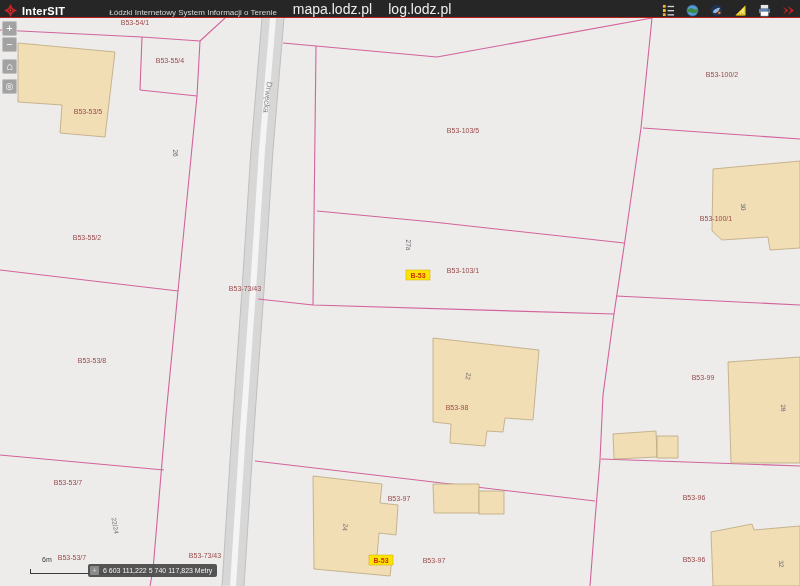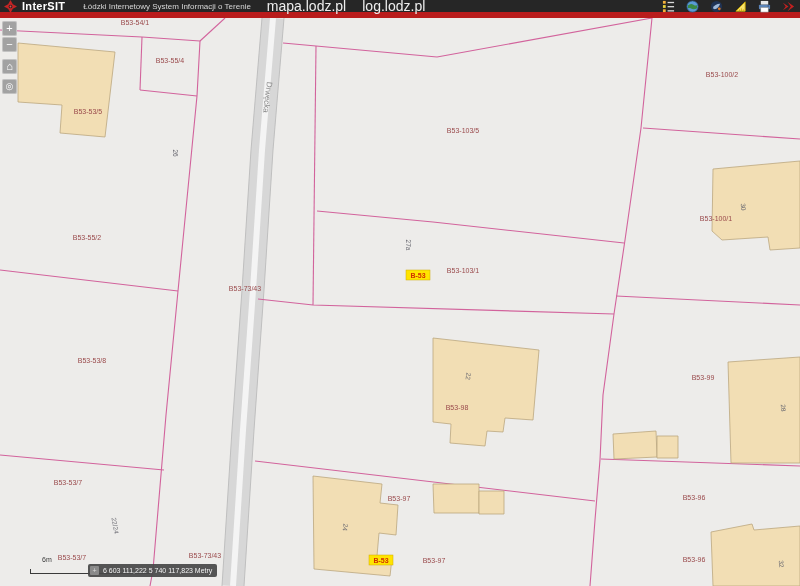--- a/index.html
+++ b/index.html
@@ -1,24 +1,24 @@
 <!DOCTYPE html>
 <html><head>
 <meta charset="utf-8">
 <style>
   html,body{margin:0;padding:0;background:#888;}
   *{box-sizing:border-box;font-family:"Liberation Sans",sans-serif;}
   .app{position:relative;width:800px;height:586px;overflow:hidden;background:#edecea;}
 
   
   .header{position:absolute;left:0;top:0;width:800px;height:18px;background:#262626;
-          display:flex;align-items:center;border-bottom:6px solid #b91c1c;z-index:30;}
+          display:flex;align-items:flex-end;border-bottom:1px solid #b91c1c;z-index:30;}
   .logo{width:13px;height:13px;margin:0 5px 0 4px;flex:0 0 auto;}
   .brand{color:#fff;font-size:11px;font-weight:bold;letter-spacing:.3px;}
-  .subtitle{color:#d6d6d6;font-size:8px;margin-left:18px;white-space:nowrap;}
+  .subtitle{color:#d6d6d6;font-size:8px;margin-left:44px;white-space:nowrap;}
   .hlink{color:#ededed;font-size:14px;text-decoration:none;margin-left:16px;white-space:nowrap;}
   .hspacer{flex:1;}
   .hicons{display:flex;align-items:center;gap:9px;margin-right:4px;}
   .hicon{width:15px;height:14px;display:inline-flex;align-items:center;justify-content:center;cursor:pointer;}
 
   
   .map{position:absolute;left:0;top:18px;width:800px;height:568px;background:#edecea;cursor:crosshair;}
   .map svg{position:absolute;left:0;top:0;}
 
   

